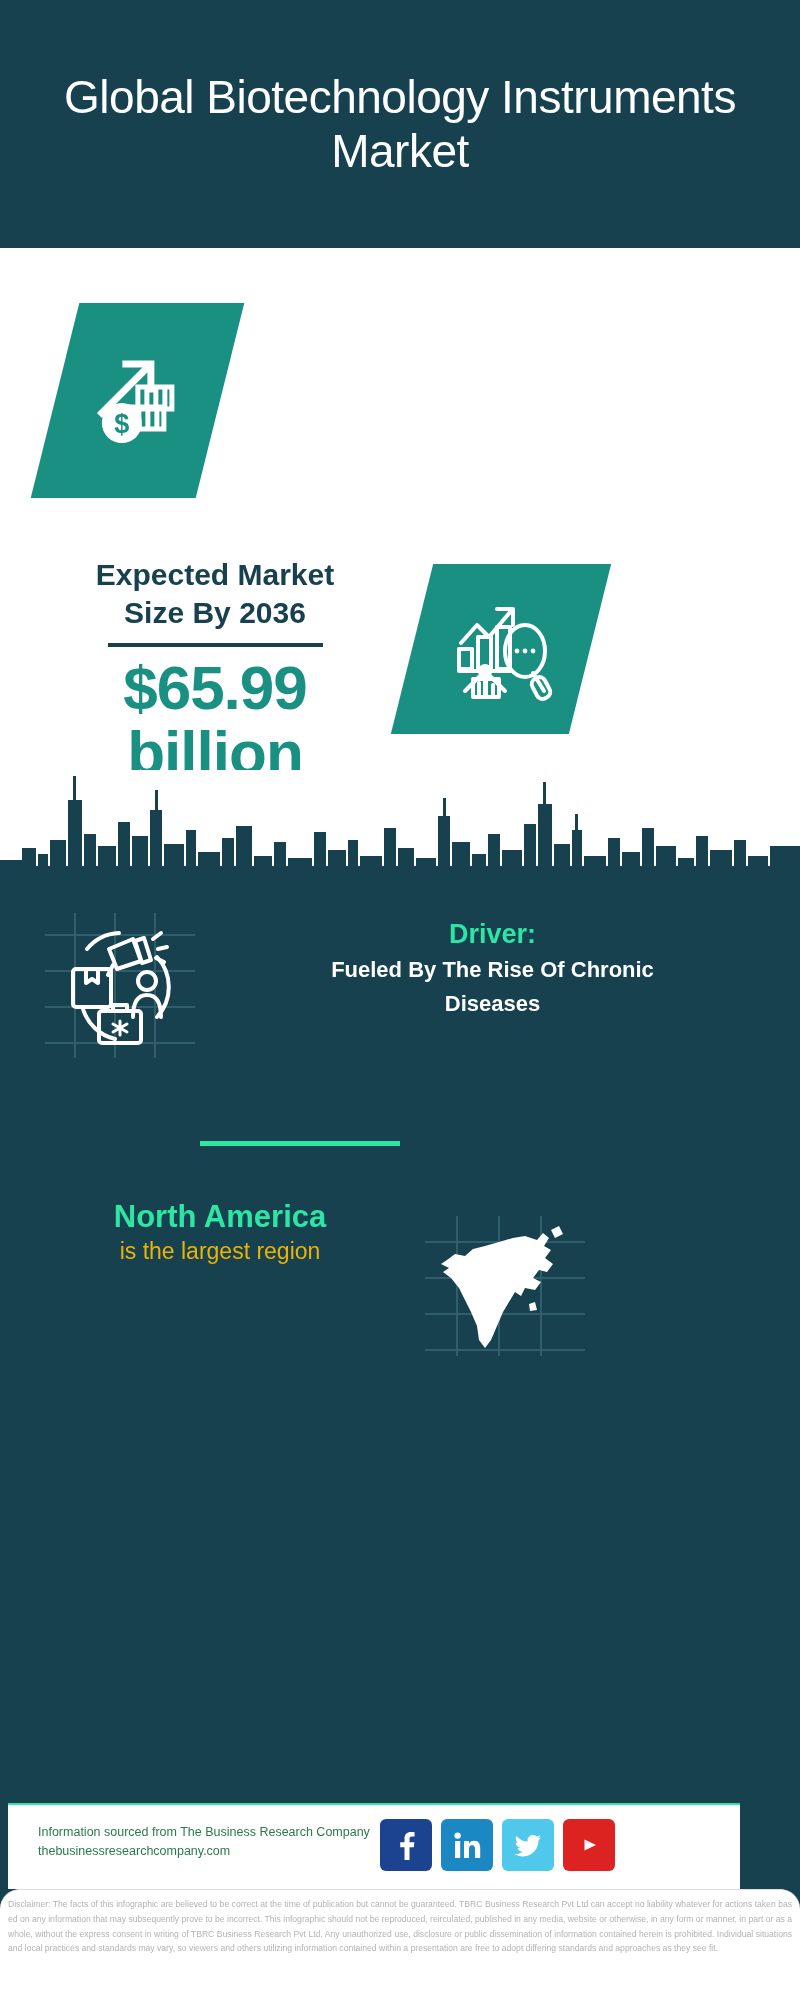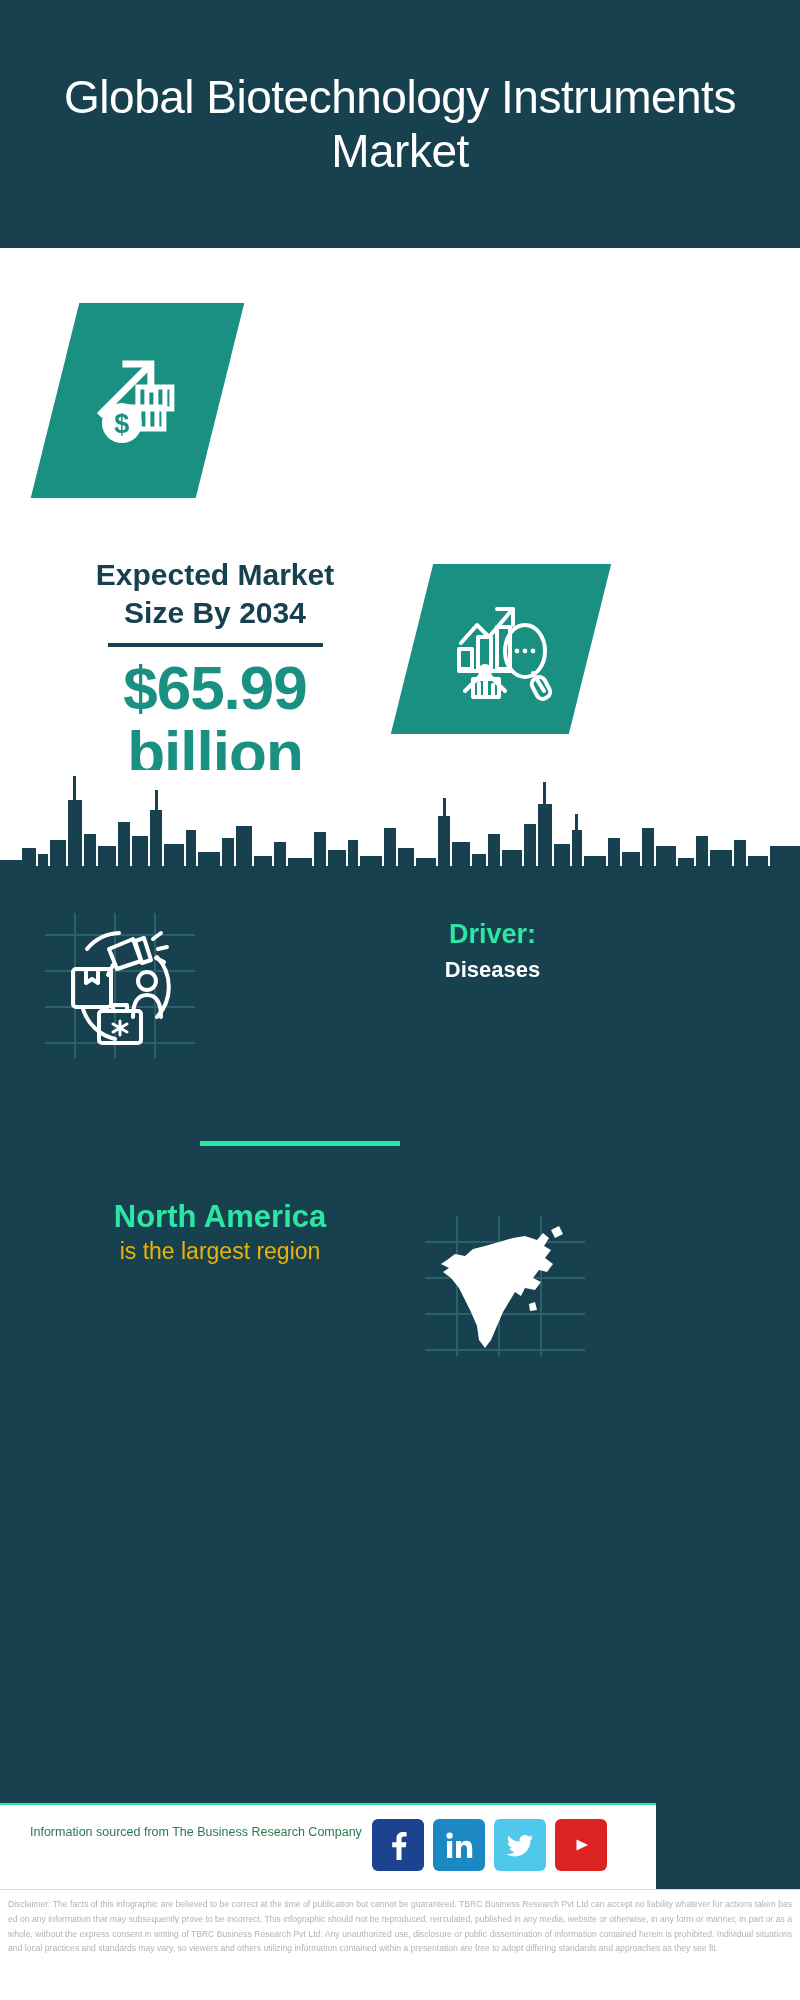--- a/index.html
+++ b/index.html
@@ -89,21 +89,21 @@
 
   
   .region-row{position:absolute;left:0;top:318px;width:800px;height:180px;}
   .region-text{position:absolute;left:20px;top:0px;width:400px;text-align:center;}
   .region-name{color:#2ee6a4;font-size:31px;font-weight:bold;line-height:1.2;}
   .region-sub{color:#eab308;font-size:23px;line-height:1.28;margin-top:2px;font-weight:normal;}
   .map-grid{position:absolute;left:425px;top:18px;width:160px;height:140px;}
 
   
   .footer{
-    position:absolute;left:0;top:1803px;width:656px;height:84px;background:#ffffff;
+    position:absolute;left:8px;top:1803px;width:732px;height:84px;background:#ffffff;
     border-top:2px solid #2ee6a4;
   }
   .footer-inner{position:relative;width:800px;height:84px;}
   .source-text{
     position:absolute;left:30px;top:18px;width:350px;
     color:#2a7a4f;font-size:12.5px;line-height:1.55;
   }
   .socials{position:absolute;left:372px;top:14px;display:flex;gap:9px;}
   .social{
     width:52px;height:52px;border-radius:6px;
@@ -113,20 +113,21 @@
   .s-li{background:#1c88c3;}
   .s-tw{background:#4fc8ec;}
   .s-yt{background:#dd2222;}
 
   .disclaimer{
     position:absolute;left:0;top:1889px;width:800px;height:111px;
     background:#ffffff;border-top:1px solid #dddddd;
     box-sizing:border-box;padding:7px 8px 0 8px;
     color:#b3b3b3;font-size:8.6px;line-height:1.72;text-align:justify;
     word-break:break-all;
+    border-radius:20px;
   }
 </style>
 </head>
 <body>
 
 <div class="page">
 
   <div class="header">
     <div class="header-title">Global Biotechnology Instruments Market</div>
   </div>
@@ -154,21 +155,21 @@
             <circle cx="36" cy="76" r="20" fill="#ffffff"></circle>
             <text x="36" y="86" font-size="27" font-weight="bold" text-anchor="middle" fill="#1a9083" font-family="Liberation Sans, sans-serif">$</text>
           </svg>
         </span>
       </div>
     </div>
 
     <div class="size-block">
       <div class="size-text">
         <div class="stat-label">Expected Market</div>
-        <div class="stat-label">Size By 2034</div>
+        <div class="stat-label">Size By 2036</div>
         <div class="rule-dark"></div>
         <div class="stat-value">$65.99 billion</div>
       </div>
       <div class="tile tile-size">
         <span class="glyph">
           <svg width="112" height="112" viewBox="0 0 112 112">
             <g fill="none" stroke="#ffffff" stroke-width="4" stroke-linecap="round" stroke-linejoin="round">
               <polyline points="16,52 32,34 44,46 66,20"></polyline>
               <polyline points="52,18 68,18 68,34"></polyline>
               <rect x="14" y="58" width="13" height="20"></rect>
@@ -286,20 +287,21 @@
           </g>
           <g stroke="#ffffff" stroke-width="3" stroke-linecap="round">
             <line x1="75" y1="108" x2="75" y2="122"></line>
             <line x1="68" y1="111" x2="82" y2="119"></line>
             <line x1="82" y1="111" x2="68" y2="119"></line>
           </g>
         </svg>
       </div>
       <div class="driver-text">
         <div class="accent-heading">Driver:</div>
+        <div class="white-sub">Fueled By The Rise Of Chronic</div>
         <div class="white-sub">Diseases</div>
       </div>
     </div>
 
     <div class="mid-divider"></div>
 
     <div class="region-row">
       <div class="region-text">
         <div class="region-name">North America</div>
         <div class="region-sub">is the largest region</div>
@@ -320,20 +322,21 @@
           <path fill="#ffffff" d="M104 88 L110 86 L112 94 L105 95 Z"></path>
         </svg>
       </div>
     </div>
   </div>
 
   <div class="footer">
     <div class="footer-inner">
       <div class="source-text">
         <div>Information sourced from The Business Research Company</div>
+        <div>thebusinessresearchcompany.com</div>
       </div>
       <div class="socials">
         <div class="social s-fb">
           <svg width="30" height="30" viewBox="0 0 30 30">
               <path fill="#ffffff" d="M18.5 30V17.2h4.3l0.6-5h-4.9V9c0-1.4 0.4-2.4 2.5-2.4h2.6V2.2C23.2 2.1 21.7 2 19.9 2c-3.8 0-6.4 2.3-6.4 6.5v3.7H9.2v5h4.3V30H18.5z"></path>
             </svg>
         </div>
         <div class="social s-li">
           <svg width="30" height="30" viewBox="0 0 30 30">
               <rect x="3" y="11" width="5.2" height="17" fill="#ffffff"></rect>

